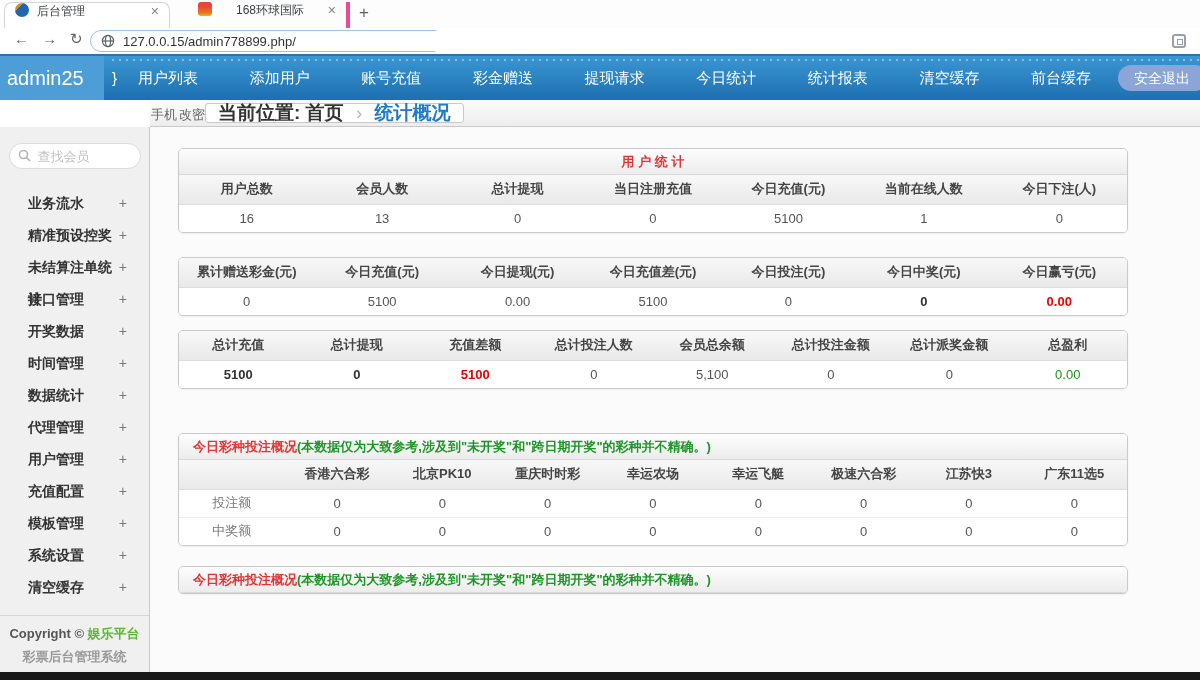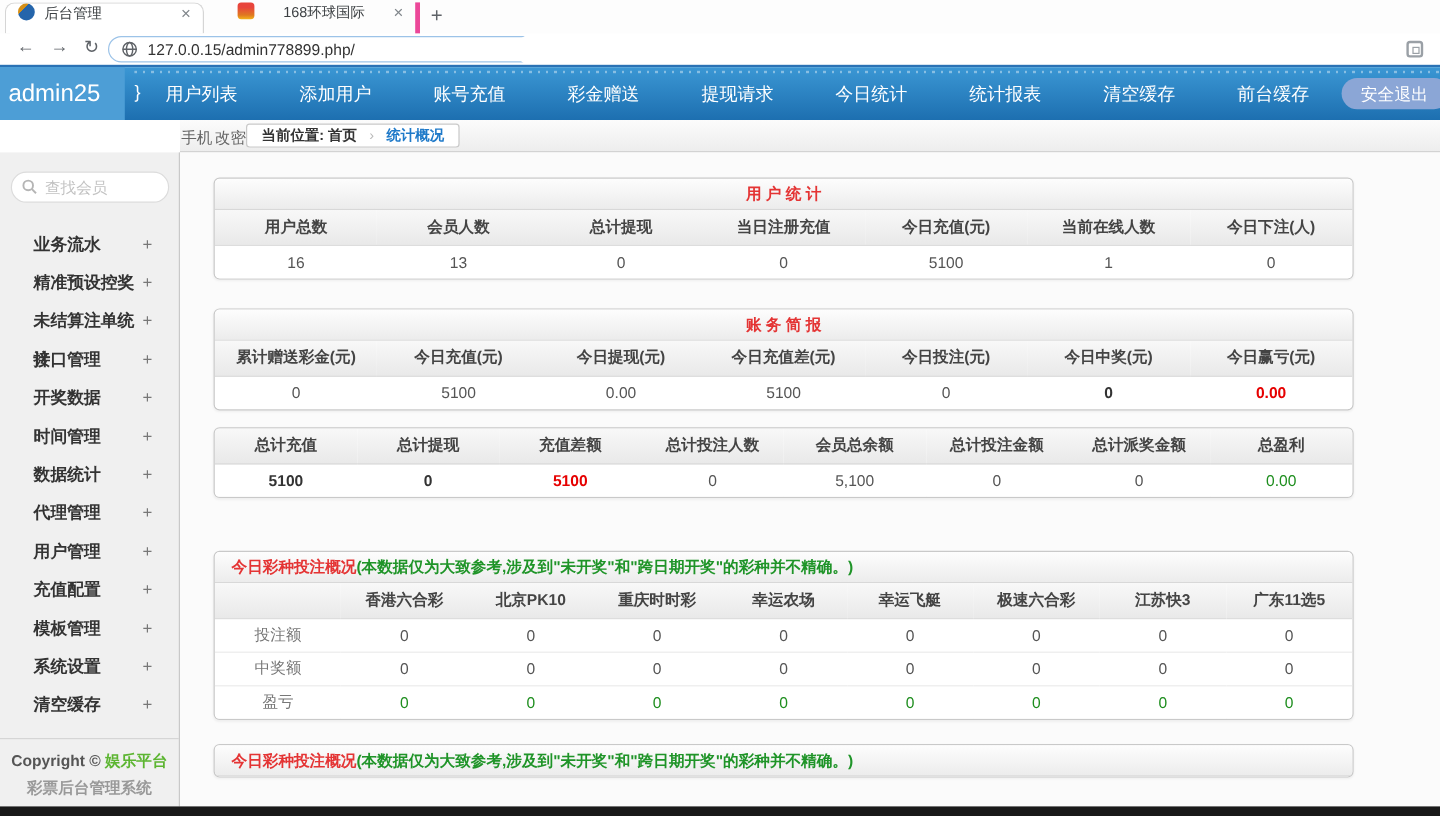--- a/index.html
+++ b/index.html
@@ -37,21 +37,21 @@
   .nav-items { position:absolute; left:124px; right:95px; top:0; height:44px; display:flex; justify-content:space-between; align-items:center; padding:0 14px; }
   .nav-item { color:#fff; font-size:15px; cursor:pointer; white-space:nowrap; }
   .logout { position:absolute; right:-8px; top:9px; height:26px; line-height:26px; padding:0 18px 0 16px;
     background:#8ba6d6; border-radius:13px; color:#fff; font-size:14px; cursor:pointer; }
   
   .crumb-bar { position:absolute; top:100px; left:150px; right:0; height:27px;
     background:linear-gradient(#fcfcfc,#ededed); border-bottom:1px solid #c9c9c9; }
   .frag { position:absolute; top:6px; font-size:13px; color:#666; }
   .frag1 { left:1px; } .frag2 { left:29px; }
   .crumb-box { position:absolute; left:55px; top:3px; height:20px; line-height:18px; background:#fff;
-    border:1px solid #c9c9c9; border-radius:3px; padding:0 12px; font-size:12px; white-space:nowrap; }
+    border:1px solid #c9c9c9; border-radius:3px; padding:0 12px; font-size:19px; white-space:nowrap; }
   .crumb-label { font-weight:bold; color:#333; }
   .crumb-sep { color:#b9b9b9; margin:0 7px; }
   .crumb-current { color:#1f7ac9; font-weight:bold; cursor:pointer; }
   
   .sidebar { position:absolute; top:127px; left:0; width:150px; bottom:8px; background:#f0f0f0; border-right:1px solid #c9c9c9; }
   .search-wrap { position:relative; margin:16px auto 0; width:132px; height:26px; }
   .search-wrap input { width:100%; height:26px; border:1px solid #dcdcdc; border-radius:13px; background:#fff;
     padding:0 8px 0 28px; font-size:13px; color:#333; outline:none; font-family:"Liberation Sans",sans-serif; }
   .search-wrap input::placeholder { color:#c2c2c2; }
   .search-ico { position:absolute; left:9px; top:6px; }
@@ -243,21 +243,20 @@
             <td>0</td>
             <td>5100</td>
             <td>1</td>
             <td>0</td>
           </tr>
         </tbody>
     </table>
   </div>
 
   <div class="panel mt24">
-    <div class="panel-title">账 务 简 报</div>
     <table>
       <thead>
           <tr>
 
       <th>累计赠送彩金(元)</th>
             <th>今日充值(元)</th>
             <th>今日提现(元)</th>
             <th>今日充值差(元)</th>
             <th>今日投注(元)</th>
             <th>今日中奖(元)</th>
@@ -347,32 +346,20 @@
 
         <td>0</td>
             <td>0</td>
             <td>0</td>
             <td>0</td>
             <td>0</td>
             <td>0</td>
             <td>0</td>
             <td>0</td>
           </tr>
-        <tr class="green-row">
-            <td class="lot-label">盈亏</td>
-
-        <td>0</td>
-            <td>0</td>
-            <td>0</td>
-            <td>0</td>
-            <td>0</td>
-            <td>0</td>
-            <td>0</td>
-            <td>0</td>
-          </tr>
       </tbody>
     </table>
   </div>
 
   <div class="panel mt20">
     <div class="panel-title left">
       <span class="t-red">今日彩种投注概况</span><span class="t-green">(本数据仅为大致参考,涉及到"未开奖"和"跨日期开奖"的彩种并不精确。)</span>
     </div>
   </div>
 

